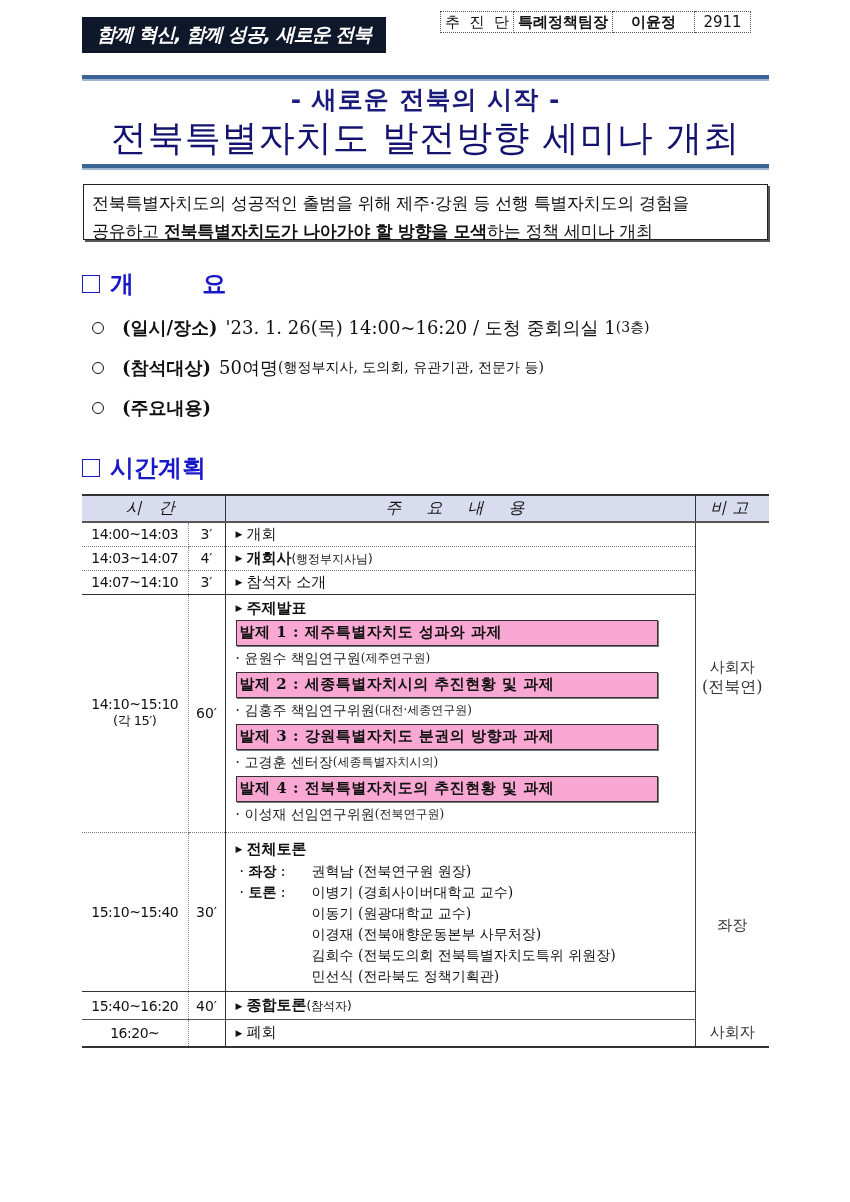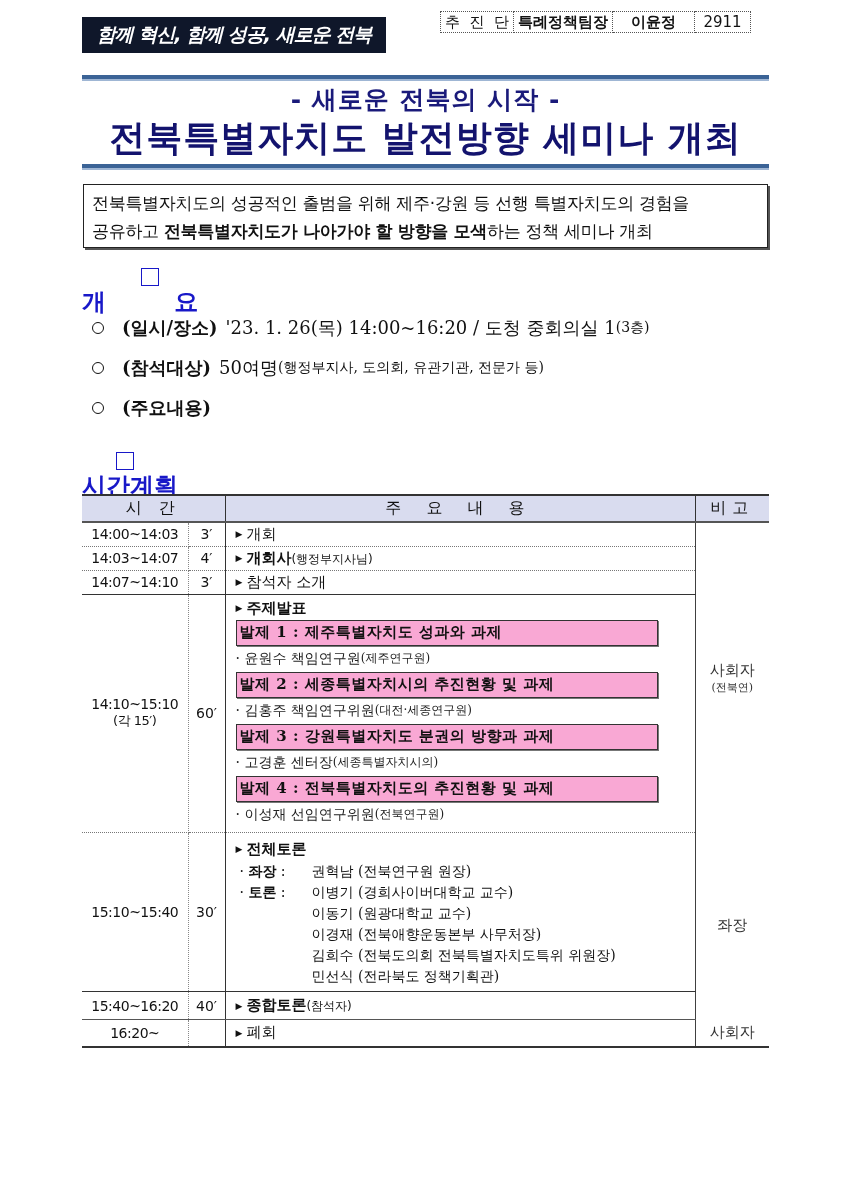--- a/index.html
+++ b/index.html
@@ -29,33 +29,33 @@
     background: #3b6396; border-bottom: 2px solid #9fb6d4;
   }
   .title-bar.top { top: 75px; }
   .title-bar.bottom { top: 164px; }
   .subtitle {
     position: absolute; left: 82px; top: 83px; width: 687px; text-align: center;
     color: #1a1a7a; font-size: 25px; font-weight: bold; letter-spacing: 1px;
   }
   .main-title {
     position: absolute; left: 82px; top: 114px; width: 687px; text-align: center;
-    color: #13136e; font-size: 36px; font-weight: bold; letter-spacing: 1px;
+    color: #13136e; font-size: 36px; font-weight: normal; letter-spacing: 1px;
   }
 
   .summary-box {
-    position: absolute; left: 83px; top: 184px; width: 685px; height: 64px;
+    position: absolute; left: 83px; top: 184px; width: 685px; height: 56px;
     border: 1.5px solid #222; box-shadow: 2px 2px 0 #555;
     padding: 4px 8px; font-size: 17px; line-height: 28px; letter-spacing: -0.3px;
   }
   .summary-box b { font-weight: bold; }
 
   .section-head {
     position: absolute; left: 82px; color: #1818c8; font-weight: bold; font-size: 24px;
-    display: flex; align-items: center; flex-direction: column;
+    display: flex; align-items: center;
   }
   .section-head .sq {
     display: inline-block; width: 18px; height: 18px; border: 1.5px solid #1818c8; margin-right: 10px;
   }
   .sec1 { top: 268px; }
   .sec1 .label { letter-spacing: 30px; }
   .sec2 { top: 452px; }
 
   .bullets { position: absolute; left: 92px; top: 308px; width: 680px; }
   .bullet { display: flex; align-items: center; height: 40px; font-family: "DejaVu Serif", "Liberation Serif", serif; font-size: 18px; }
@@ -63,21 +63,21 @@
   .bullet .key { font-weight: bold; margin-right: 8px; }
   .bullet small { font-size: 14px; }
 
   table.sched {
     position: absolute; left: 82px; top: 494px; width: 687px; border-collapse: collapse;
     font-size: 14px;
   }
   table.sched th {
     background: #d9dcef; height: 27px; font-weight: normal; font-size: 16px;
     border-top: 2.5px solid #333; border-bottom: 2.5px solid #555;
-    font-family: "DejaVu Serif", "Liberation Serif", serif; letter-spacing: 6px;
+    font-family: "DejaVu Serif", "Liberation Serif", serif; letter-spacing: 6px; font-style: italic;
   }
   table.sched th.h-time { border-right: 1px solid #333; }
   table.sched th.h-content { border-right: 1px solid #333; letter-spacing: 10px; }
   table.sched td { vertical-align: middle; }
   td.t-time { width: 106px; text-align: center; font-size: 14px; border-right: 1px dotted #888; letter-spacing: -0.5px; }
   td.t-dur { width: 37px; text-align: center; border-right: 1px solid #333; font-size: 14px; }
   td.t-content { border-right: 1px solid #404040; padding-left: 10px; font-size: 15px; }
   td.t-note { text-align: center; font-family: "DejaVu Serif", "Liberation Serif", serif; font-size: 15px; color: #333; }
   tr.r-small td { height: 24px; }
   tr.dot-bottom td.t-time, tr.dot-bottom td.t-dur, tr.dot-bottom td.t-content { border-bottom: 1px dotted #777; }
@@ -101,21 +101,21 @@
   .pres-speaker { font-family: "DejaVu Serif", "Liberation Serif", serif; font-size: 14px; height: 26px; display: flex; align-items: center; color: #222; }
   .pres-speaker small { font-size: 12px; }
 
   .disc { padding: 4px 0; font-family: "DejaVu Serif", "Liberation Serif", serif; font-size: 14px; line-height: 21px; }
   .disc .d-head { font-family: "DejaVu Sans", sans-serif; font-weight: bold; font-size: 15px; line-height: 24px; }
   .disc .d-line { display: flex; }
   .disc .d-role { width: 76px; padding-left: 4px; white-space: nowrap; }
   .disc .d-role b { font-weight: bold; }
   .disc .d-name { white-space: nowrap; }
 
-  .note-sub { font-size: 11px; display: block; }
+  .note-sub { font-size: 16px; display: block; }
 </style>
 </head>
 <body>
 
 <div class="slogan">함께 혁신, 함께 성공, 새로운 전북</div>
 
 <table class="contact">
   <tbody>
   <tr>
     <td class="c-org" style="white-space:pre;">추  진  단</td>

